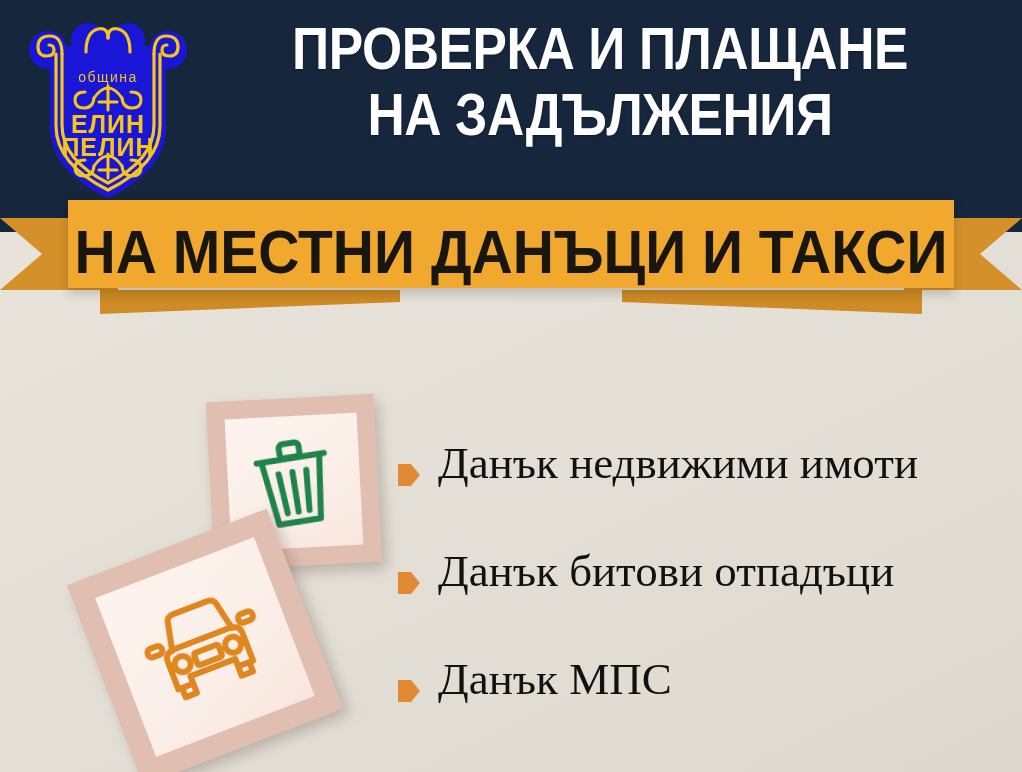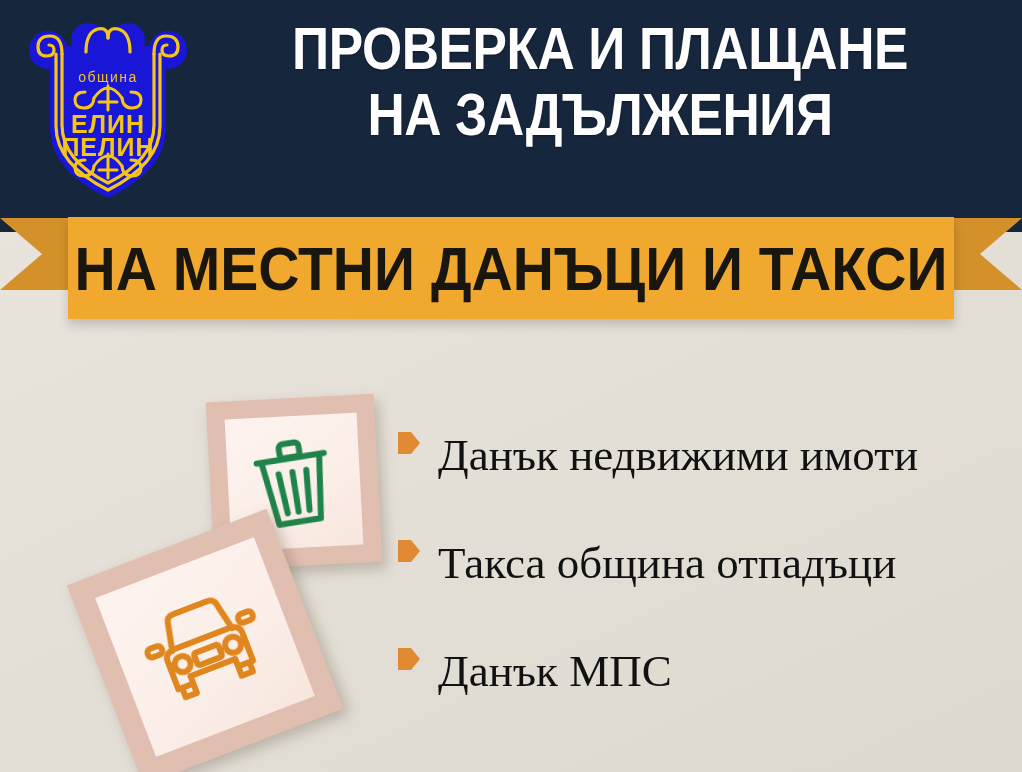--- a/index.html
+++ b/index.html
@@ -55,24 +55,23 @@
   .ribbon-tail.right{
     right:0;
     clip-path:polygon(0 0,118px 0,76px 36px,118px 72px,0 72px);
   }
   .ribbon-fold{
     position:absolute;top:94px;height:24px;background:#cf8b25;
   }
   .ribbon-fold.left{left:100px;width:300px;clip-path:polygon(0 0,300px 0,300px 12px,0 24px);}
   .ribbon-fold.right{right:100px;width:300px;clip-path:polygon(0 0,300px 0,300px 24px,0 12px);}
   .ribbon-main{
-    position:absolute;left:68px;top:4px;width:886px;height:102px;
+    position:absolute;left:68px;top:4px;width:886px;height:88px;
     background:#f0a92e;
     box-shadow:0 6px 10px rgba(0,0,0,.17);
-    margin-top:17px;
   }
   .ribbon-text{
     position:absolute;left:0;top:0;width:886px;height:102px;
     display:flex;align-items:center;justify-content:center;
     color:#19150f;
     font-family:"Liberation Sans Narrow","Liberation Sans",sans-serif;
     font-weight:bold;
     font-size:62px;
     letter-spacing:0px;
     transform:scaleX(0.92);
@@ -99,21 +98,21 @@
 
   .stamp-trash{left:210px;top:398px;width:168px;height:168px;transform:rotate(-3deg);}
   .stamp-trash .stamp-inner{left:18px;top:18px;width:132px;height:132px;}
 
   .stamp-car{left:98px;top:540px;width:214px;height:214px;transform:rotate(-21deg);}
   .stamp-car .stamp-inner{left:22px;top:22px;width:170px;height:170px;}
 
   
   .list{position:absolute;left:398px;top:430px;width:620px;z-index:4;}
   .list-item{
-    display:flex;align-items:flex-start;height:58px;margin-bottom:50px;
+    display:flex;align-items:flex-end;height:58px;margin-bottom:50px;
   }
   .bullet{
     flex:0 0 auto;width:22px;height:26px;margin-right:18px;
   }
   .bullet svg{display:block;}
   .list-label{
     font-family:"Liberation Serif","DejaVu Serif",serif;
     font-size:45px;
     color:#111111;
     line-height:50px;
@@ -370,21 +369,21 @@
       </span>
       <span class="list-label">Данък недвижими имоти</span>
     </div>
 
     <div class="list-item">
       <span class="bullet">
         <svg width="22" height="26" viewBox="0 0 22 26">
           <path d="M0 2 L13 2 L22 13 L13 24 L0 24 Z" fill="#E08A33"></path>
         </svg>
       </span>
-      <span class="list-label">Такса община отпадъци</span>
+      <span class="list-label">Данък битови отпадъци</span>
     </div>
 
     <div class="list-item">
       <span class="bullet">
         <svg width="22" height="26" viewBox="0 0 22 26">
           <path d="M0 2 L13 2 L22 13 L13 24 L0 24 Z" fill="#E08A33"></path>
         </svg>
       </span>
       <span class="list-label">Данък МПС</span>
     </div>

